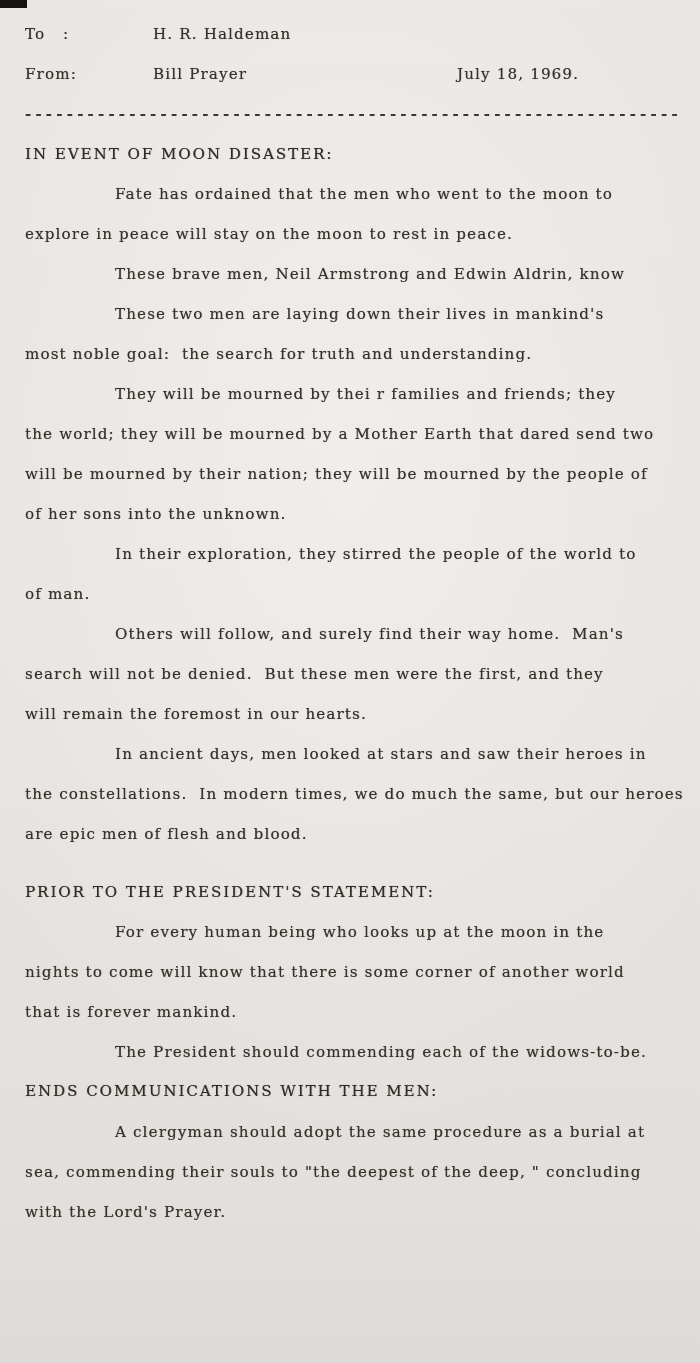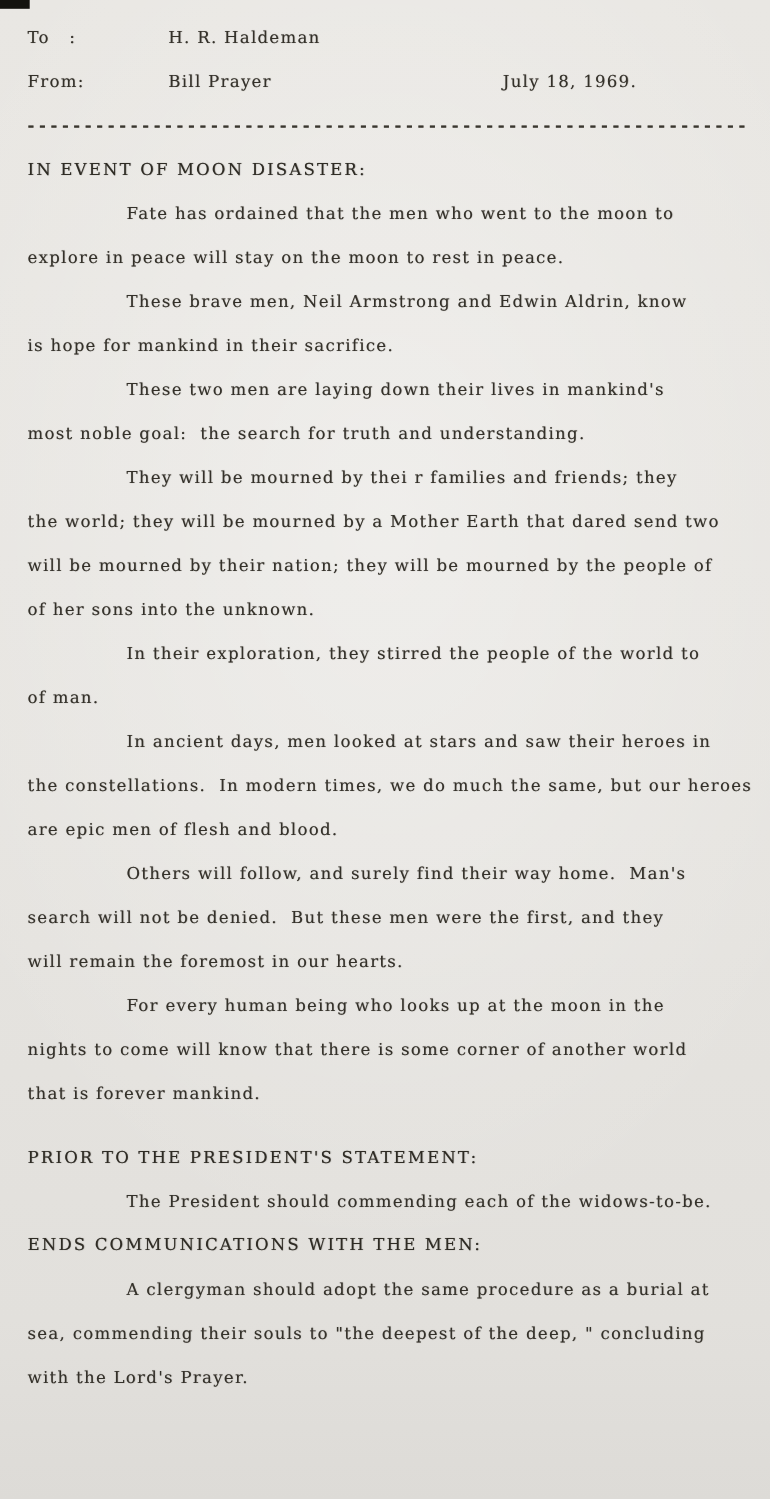--- a/index.html
+++ b/index.html
@@ -106,53 +106,52 @@
   <div>
       <div class="block heading">
         <div class="line">IN EVENT OF MOON DISASTER:</div>
       </div>
       <div class="block paragraph">
         <div class="line indent">Fate has ordained that the men who went to the moon to</div>
         <div class="line">explore in peace will stay on the moon to rest in peace.</div>
       </div>
       <div class="block paragraph">
         <div class="line indent">These brave men, Neil Armstrong and Edwin Aldrin, know</div>
-        <div class="line">is hope for mankind in their sacrifice.</div>
       </div>
       <div class="block paragraph">
         <div class="line indent">These two men are laying down their lives in mankind's</div>
         <div class="line">most noble goal:  the search for truth and understanding.</div>
       </div>
       <div class="block paragraph">
         <div class="line indent">They will be mourned by thei r families and friends; they</div>
         <div class="line">the world; they will be mourned by a Mother Earth that dared send two</div>
         <div class="line">will be mourned by their nation; they will be mourned by the people of</div>
         <div class="line">of her sons into the unknown.</div>
       </div>
       <div class="block paragraph">
         <div class="line indent">In their exploration, they stirred the people of the world to</div>
         <div class="line">of man.</div>
       </div>
       <div class="block paragraph">
-        <div class="line indent">In ancient days, men looked at stars and saw their heroes in</div>
-        <div class="line">the constellations.  In modern times, we do much the same, but our heroes</div>
-        <div class="line">are epic men of flesh and blood.</div>
-      </div>
-      <div class="block paragraph">
         <div class="line indent">Others will follow, and surely find their way home.  Man's</div>
         <div class="line">search will not be denied.  But these men were the first, and they</div>
         <div class="line">will remain the foremost in our hearts.</div>
       </div>
       <div class="block paragraph">
+        <div class="line indent">In ancient days, men looked at stars and saw their heroes in</div>
+        <div class="line">the constellations.  In modern times, we do much the same, but our heroes</div>
+        <div class="line">are epic men of flesh and blood.</div>
+      </div>
+      <div class="block heading gap-before">
+        <div class="line">PRIOR TO THE PRESIDENT'S STATEMENT:</div>
+      </div>
+      <div class="block paragraph">
         <div class="line indent">For every human being who looks up at the moon in the</div>
         <div class="line">nights to come will know that there is some corner of another world</div>
         <div class="line">that is forever mankind.</div>
-      </div>
-      <div class="block heading gap-before">
-        <div class="line">PRIOR TO THE PRESIDENT'S STATEMENT:</div>
       </div>
       <div class="block paragraph">
         <div class="line indent">The President should commending each of the widows-to-be.</div>
       </div>
       <div class="block heading tight">
         <div class="line">ENDS COMMUNICATIONS WITH THE MEN:</div>
       </div>
       <div class="block paragraph">
         <div class="line indent">A clergyman should adopt the same procedure as a burial at</div>
         <div class="line">sea, commending their souls to "the deepest of the deep, " concluding</div>

